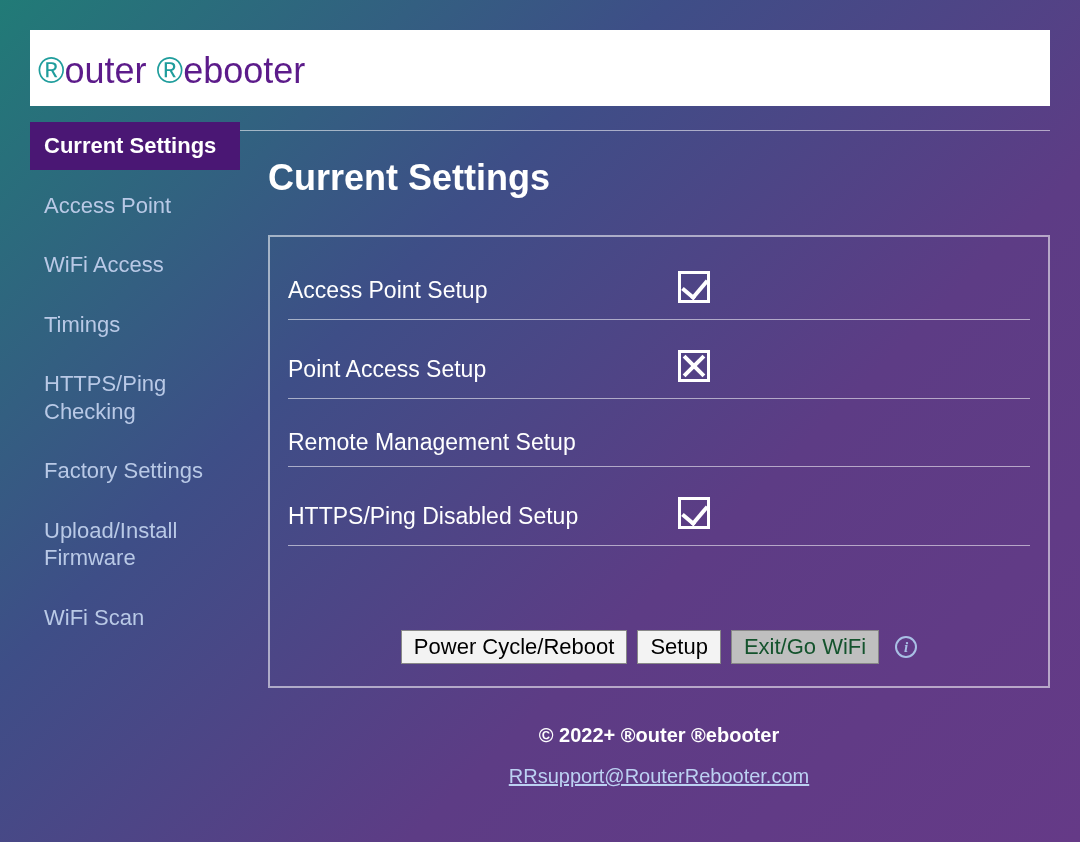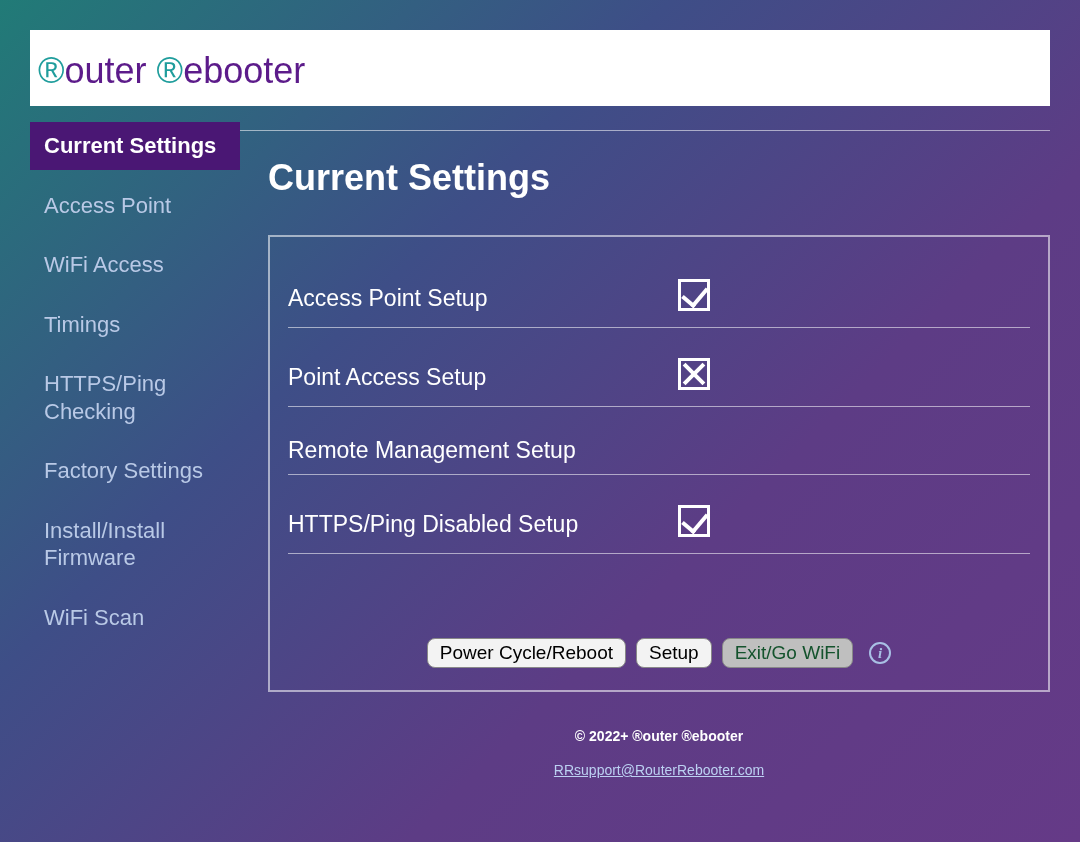--- a/index.html
+++ b/index.html
@@ -61,21 +61,21 @@
     padding-top:26px;
   }
   .page-title{
     color:#fff;
     font-size:36px;
     font-weight:bold;
     margin-bottom:36px;
   }
   .panel{
     border:2px solid rgba(255,255,255,0.55);
-    padding:12px 18px 22px 18px;
+    padding:4px 18px 22px 18px;
     width:100%;
     max-width:816px;
   }
   .row{
     display:flex;
     align-items:center;
     padding:30px 0 10px 0;
     color:#fff;
     font-size:23px;
   }
@@ -121,23 +121,23 @@
   .btn-row{
     display:flex;
     justify-content:center;
     align-items:center;
     gap:10px;
     margin-top:84px;
   }
   .btn{
     background:#f3f3f3;
     border:1px solid #888;
-    border-radius:8px;
+    border-radius:0;
     padding:3px 12px;
-    font-size:19px;
+    font-size:22px;
     font-family:inherit;
     color:#000;
     cursor:pointer;
   }
   .btn.disabled{
     background:#bfbfbf;
     color:#14532d;
     cursor:default;
   }
   .info-icon{
@@ -153,21 +153,21 @@
     align-items:center;
     justify-content:center;
     margin-left:6px;
     cursor:pointer;
   }
   
   .footer{
     text-align:center;
     color:#fff;
     margin-top:36px;
-    font-size:14px;
+    font-size:20px;
   }
   .footer .copy{font-weight:bold;margin-bottom:18px;}
   .footer .mail{
     color:#bcd1f2;
     text-decoration:underline;
     cursor:pointer;
   }
 </style>
 </head>
 <body>
@@ -179,21 +179,21 @@
 </div>
 
 <div class="layout">
   <nav class="sidebar">
     <a class="item active"><span>Current Settings</span></a>
     <a class="item"><span>Access Point</span></a>
     <a class="item"><span>WiFi Access</span></a>
     <a class="item"><span>Timings</span></a>
     <a class="item"><span>HTTPS/Ping Checking</span></a>
     <a class="item"><span>Factory Settings</span></a>
-    <a class="item"><span>Install/Install Firmware</span></a>
+    <a class="item"><span>Upload/Install Firmware</span></a>
     <a class="item"><span>WiFi Scan</span></a>
   </nav>
 
   <section class="main">
     <h2 class="page-title">Current Settings</h2>
 
     <div class="panel">
 
       <div class="row">
         <div class="label">Access Point Setup</div>

